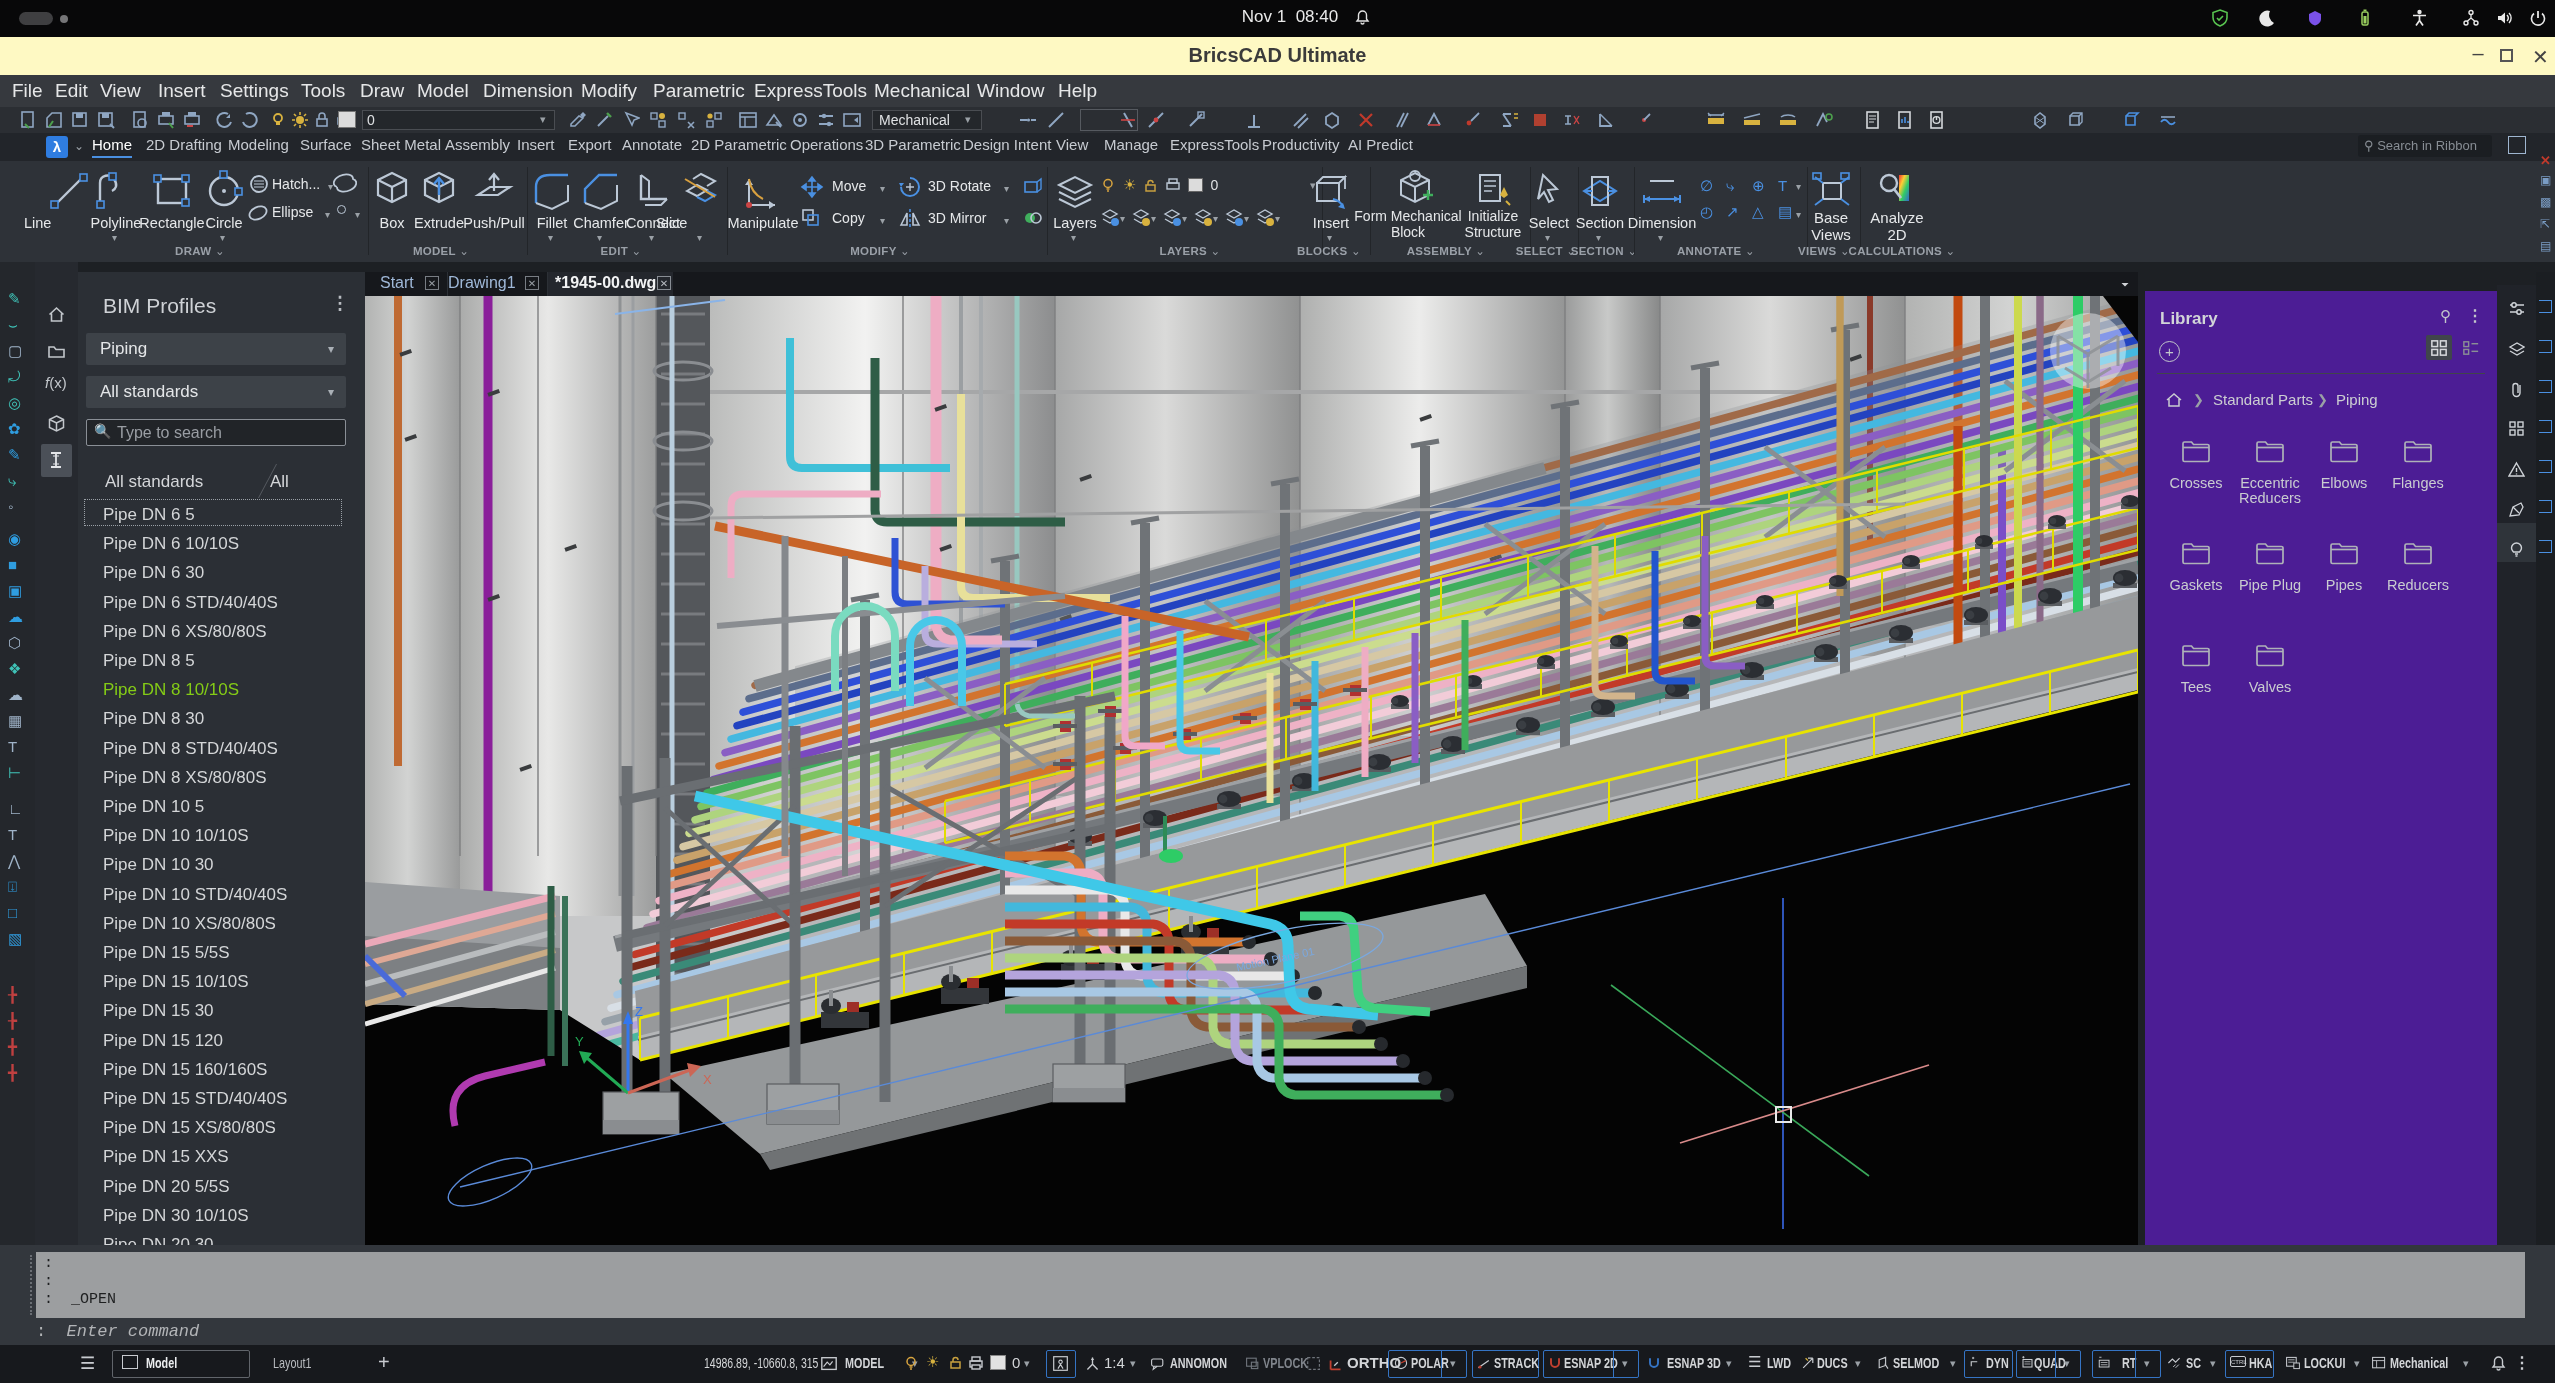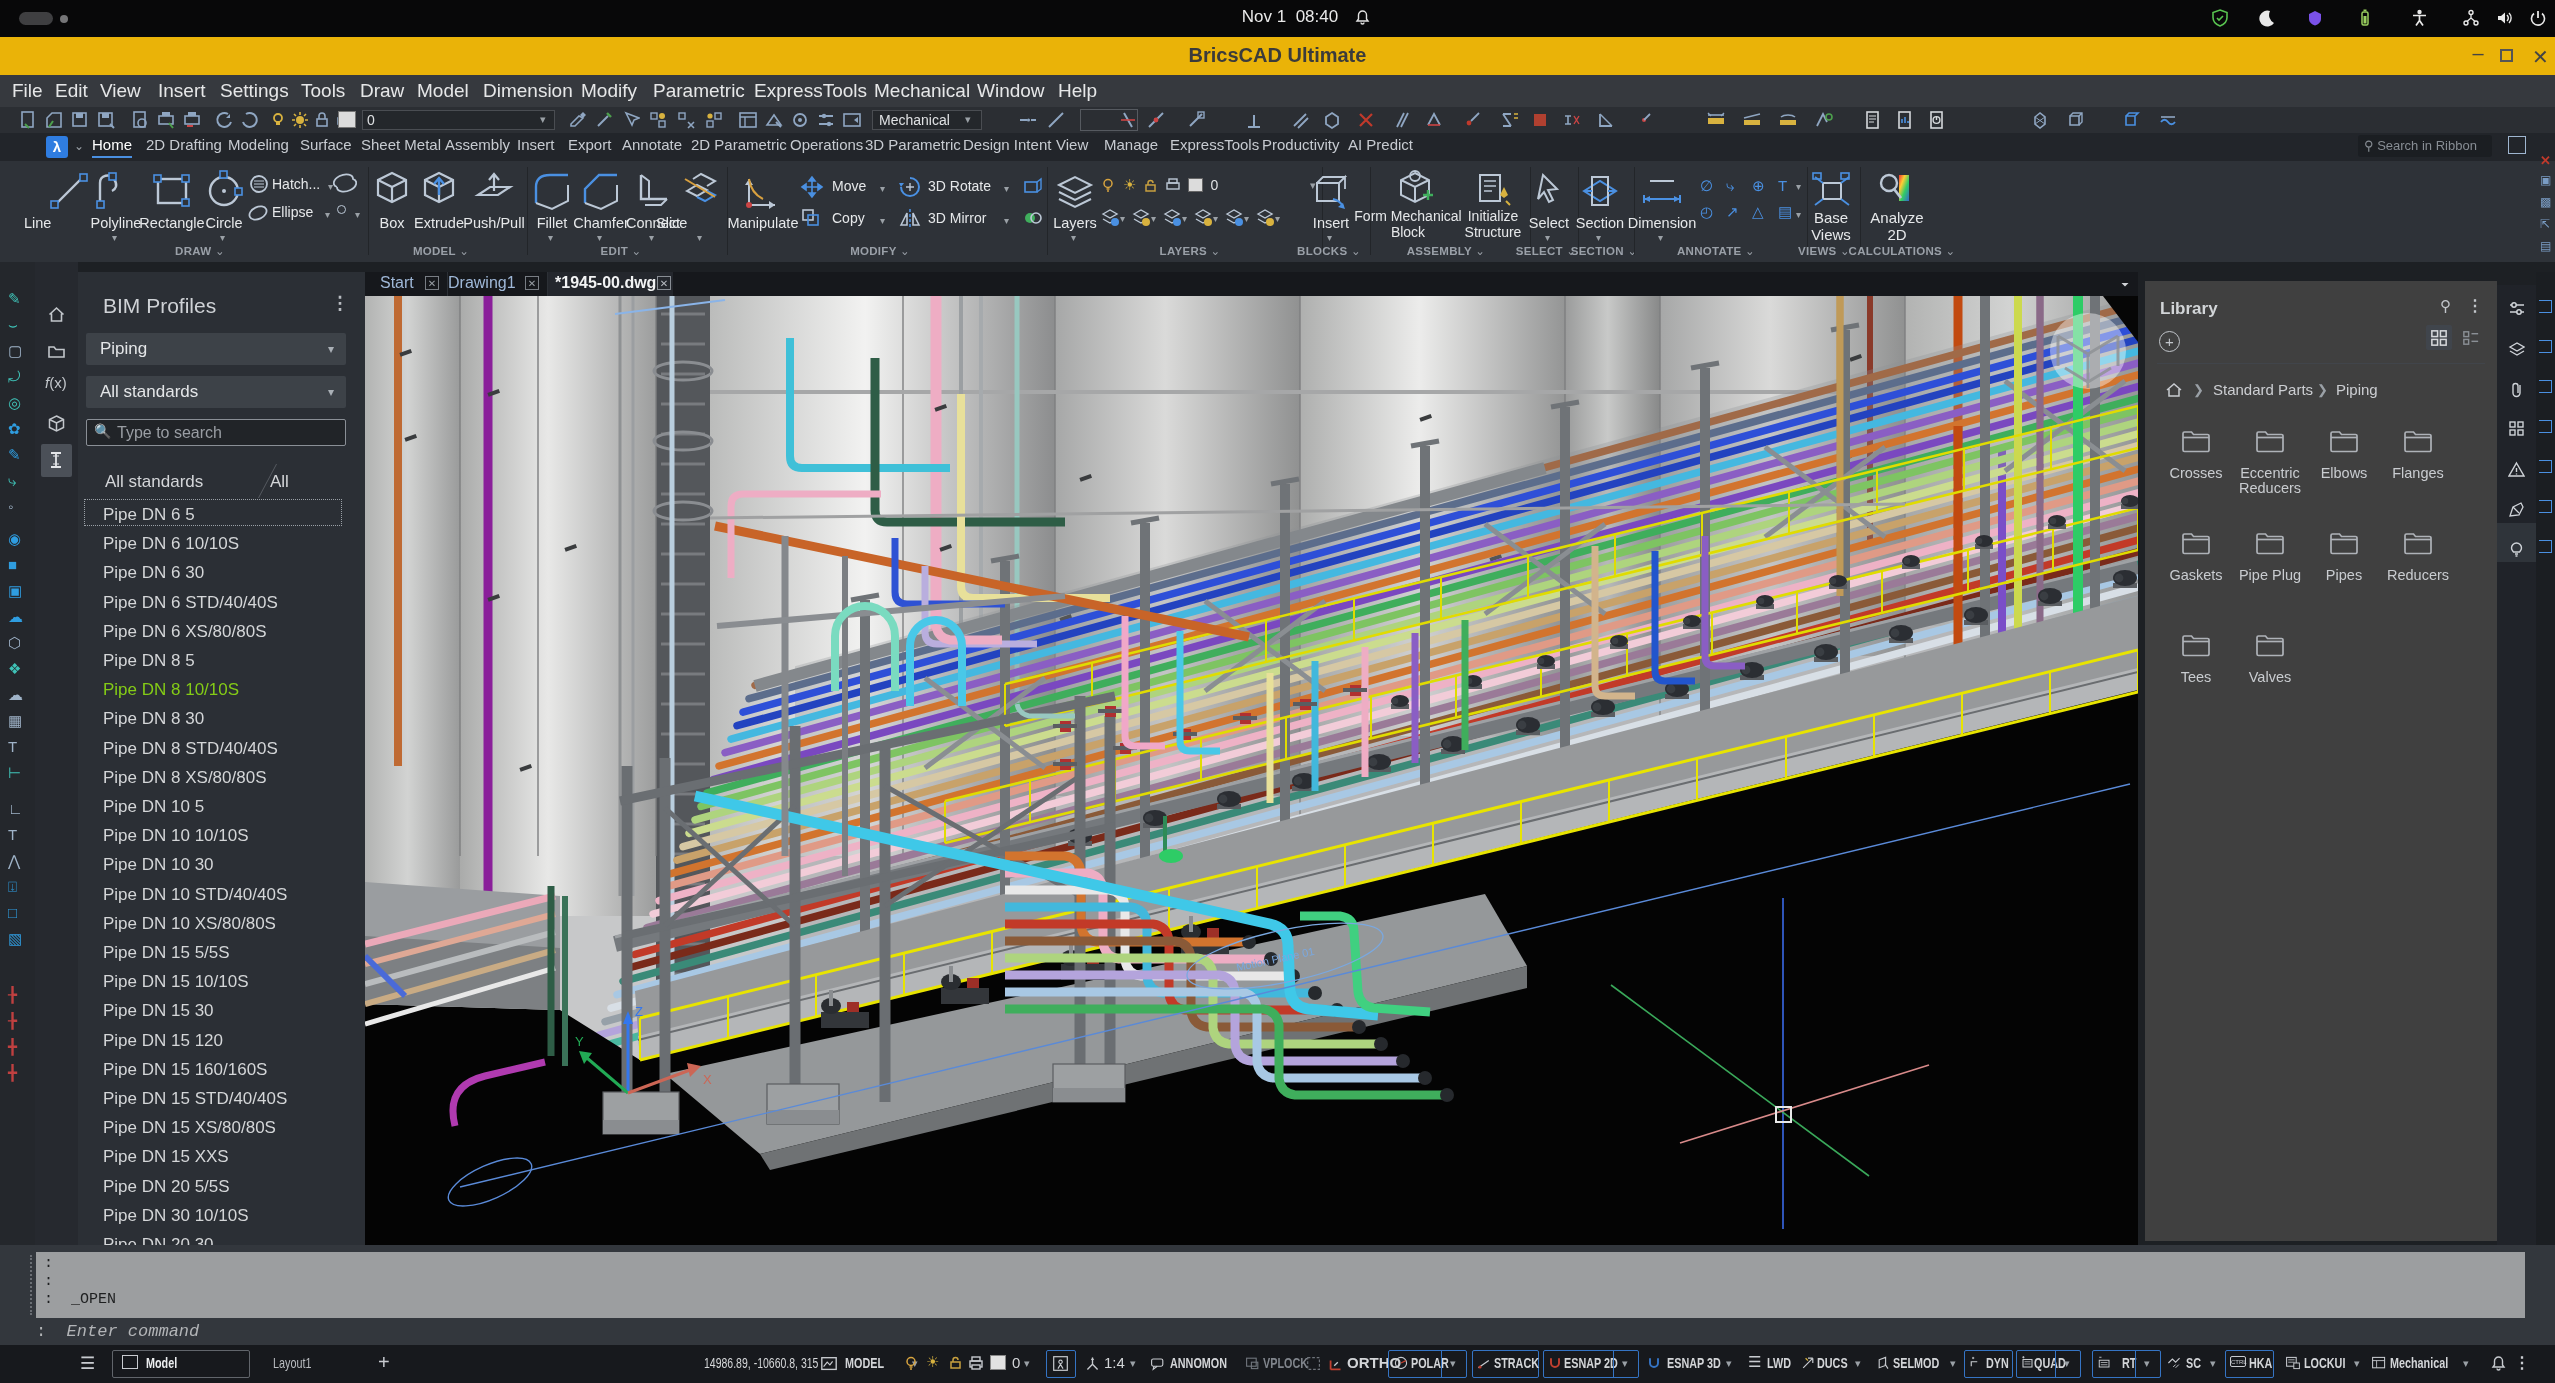--- a/index.html
+++ b/index.html
@@ -1,28 +1,28 @@
 <!DOCTYPE html>
 <html><head><meta charset="utf-8"><style>
 *{box-sizing:border-box;margin:0;padding:0}
 html,body{width:2555px;height:1383px;overflow:hidden}
 body{font-family:"Liberation Sans",sans-serif;background:#1d2024;position:relative}
 .abs{position:absolute}
 .topbar{left:0;top:0;width:2555px;height:37px;background:#080809;color:#e9e9e9}
-.titlebar{left:0;top:37px;width:2555px;height:38px;background:#eab308;color:#3b3b3b}
+.titlebar{left:0;top:37px;width:2555px;height:38px;background:#fef9c3;color:#3b3b3b}
 .menubar{left:0;top:75px;width:2555px;height:32px;background:#36393e;color:#e6e7e8;font-size:19px}
 .toolbar{left:0;top:107px;width:2555px;height:26px;background:#2b2e33}
 .rtabs{left:0;top:133px;width:2555px;height:28px;background:#22252a;color:#c7cbd1;font-size:15px}
 .ribbon{left:0;top:161px;width:2555px;height:101px;background:#2e3238;color:#e6e8ea}
 .strip1{left:0;top:262px;width:35px;height:983px;background:#24272c}
 .strip2{left:35px;top:262px;width:43px;height:983px;background:#26292f}
 .bimpanel{left:78px;top:272px;width:287px;height:973px;background:#2b2f35}
 .vptabs{left:365px;top:272px;width:1773px;height:24px;background:#16181c}
 .scene{left:365px;top:296px;width:1773px;height:949px;background:#c7c8c9}
-.library{left:2145px;top:281px;width:352px;height:960px;background:#404040}
+.library{left:2145px;top:291px;width:352px;height:960px;background:#4c1d95}
 .rstrip{left:2497px;top:285px;width:39px;height:960px;background:#202329}
 .redge{left:2536px;top:272px;width:19px;height:973px;background:#1b1e22}
 .cmdarea{left:0;top:1245px;width:2555px;height:100px;background:#33373d}
 .cmdbox{left:36px;top:1252px;width:2489px;height:66px;background:#9c9ea0;color:#1e1f20;font-family:"Liberation Mono",monospace;font-size:15px;line-height:18px;padding:3px 0 0 8px}
 .cmdline{left:36px;top:1322px;color:#b2b4b7;font-family:"Liberation Mono",monospace;font-size:17px;font-style:italic}
 .statusbar{left:0;top:1345px;width:2555px;height:38px;background:#17191d;color:#d3d5d8;font-size:15px}
 .st{transform:scaleX(.72);transform-origin:left;white-space:nowrap}
 </style></head><body>
 <div class="abs topbar">
     <div class="abs" style="left:19px;top:12px;width:34px;height:13px;background:#3f3f41;border-radius:7px"></div>

